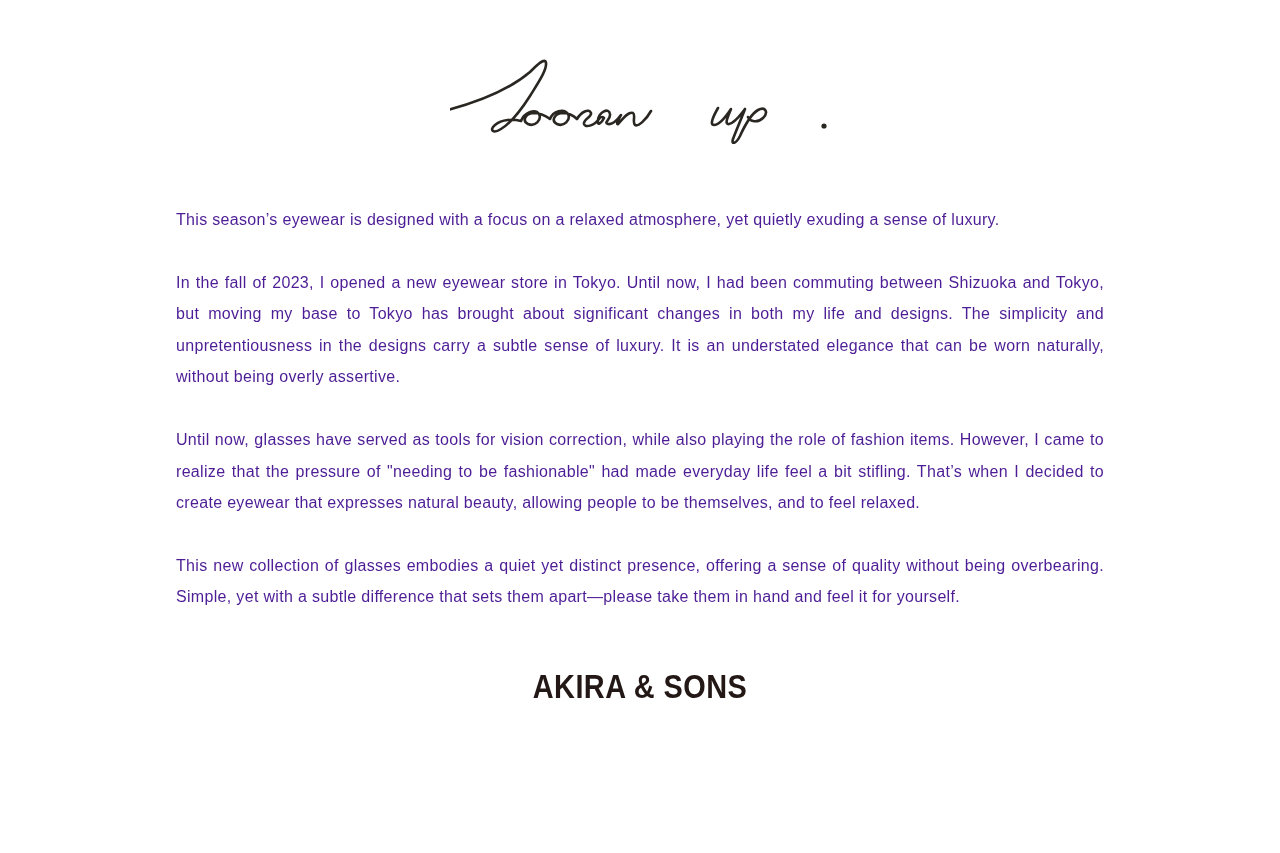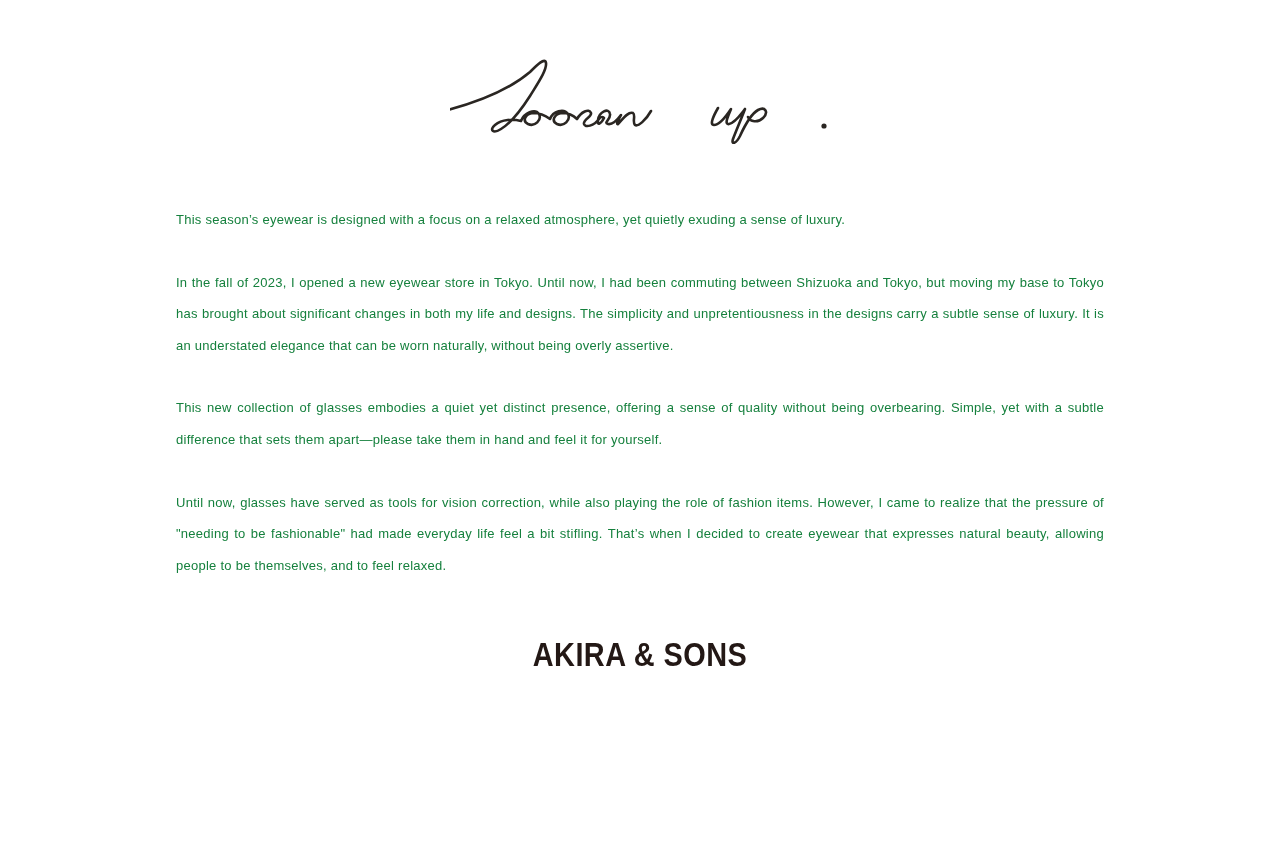--- a/index.html
+++ b/index.html
@@ -27,25 +27,25 @@
     display: block;
     width: 380px;
     height: 88px;
   }
   .copy {
     width: 928px;
     margin: 60px 0 0 176px;
   }
   .copy p {
     margin: 0 0 31px 0;
-    font-size: 13px;
+    font-size: 16px;
     line-height: 31.6px;
     letter-spacing: 0.02em;
     text-align: justify;
-    color: #15803d;
+    color: #4c1d95;
   }
   .copy p:last-child {
     margin-bottom: 0;
   }
   .brand {
     margin-top: 54px;
     text-align: center;
     font-size: 34px;
     font-weight: 700;
     letter-spacing: 0.5px;
@@ -104,19 +104,19 @@
                  C 308 67, 300 66, 298 61"></path>
       </g>
 
       <circle cx="374" cy="70" r="2.6" fill="#2a2622"></circle>
     </svg>
   </div>
 
   <main class="copy">
     <p>This season’s eyewear is designed with a focus on a relaxed atmosphere, yet quietly exuding a sense of luxury.</p>
     <p>In the fall of 2023, I opened a new eyewear store in Tokyo. Until now, I had been commuting between Shizuoka and Tokyo, but moving my base to Tokyo has brought about significant changes in both my life and designs. The simplicity and unpretentiousness in the designs carry a subtle sense of luxury. It is an understated elegance that can be worn naturally, without being overly assertive.</p>
+    <p>Until now, glasses have served as tools for vision correction, while also playing the role of fashion items. However, I came to realize that the pressure of "needing to be fashionable" had made everyday life feel a bit stifling. That’s when I decided to create eyewear that expresses natural beauty, allowing people to be themselves, and to feel relaxed.</p>
     <p>This new collection of glasses embodies a quiet yet distinct presence, offering a sense of quality without being overbearing. Simple, yet with a subtle difference that sets them apart—please take them in hand and feel it for yourself.</p>
-    <p>Until now, glasses have served as tools for vision correction, while also playing the role of fashion items. However, I came to realize that the pressure of "needing to be fashionable" had made everyday life feel a bit stifling. That’s when I decided to create eyewear that expresses natural beauty, allowing people to be themselves, and to feel relaxed.</p>
   </main>
 
   <div class="brand">AKIRA &amp; SONS</div>
 
 </div>
 
 </body></html>

